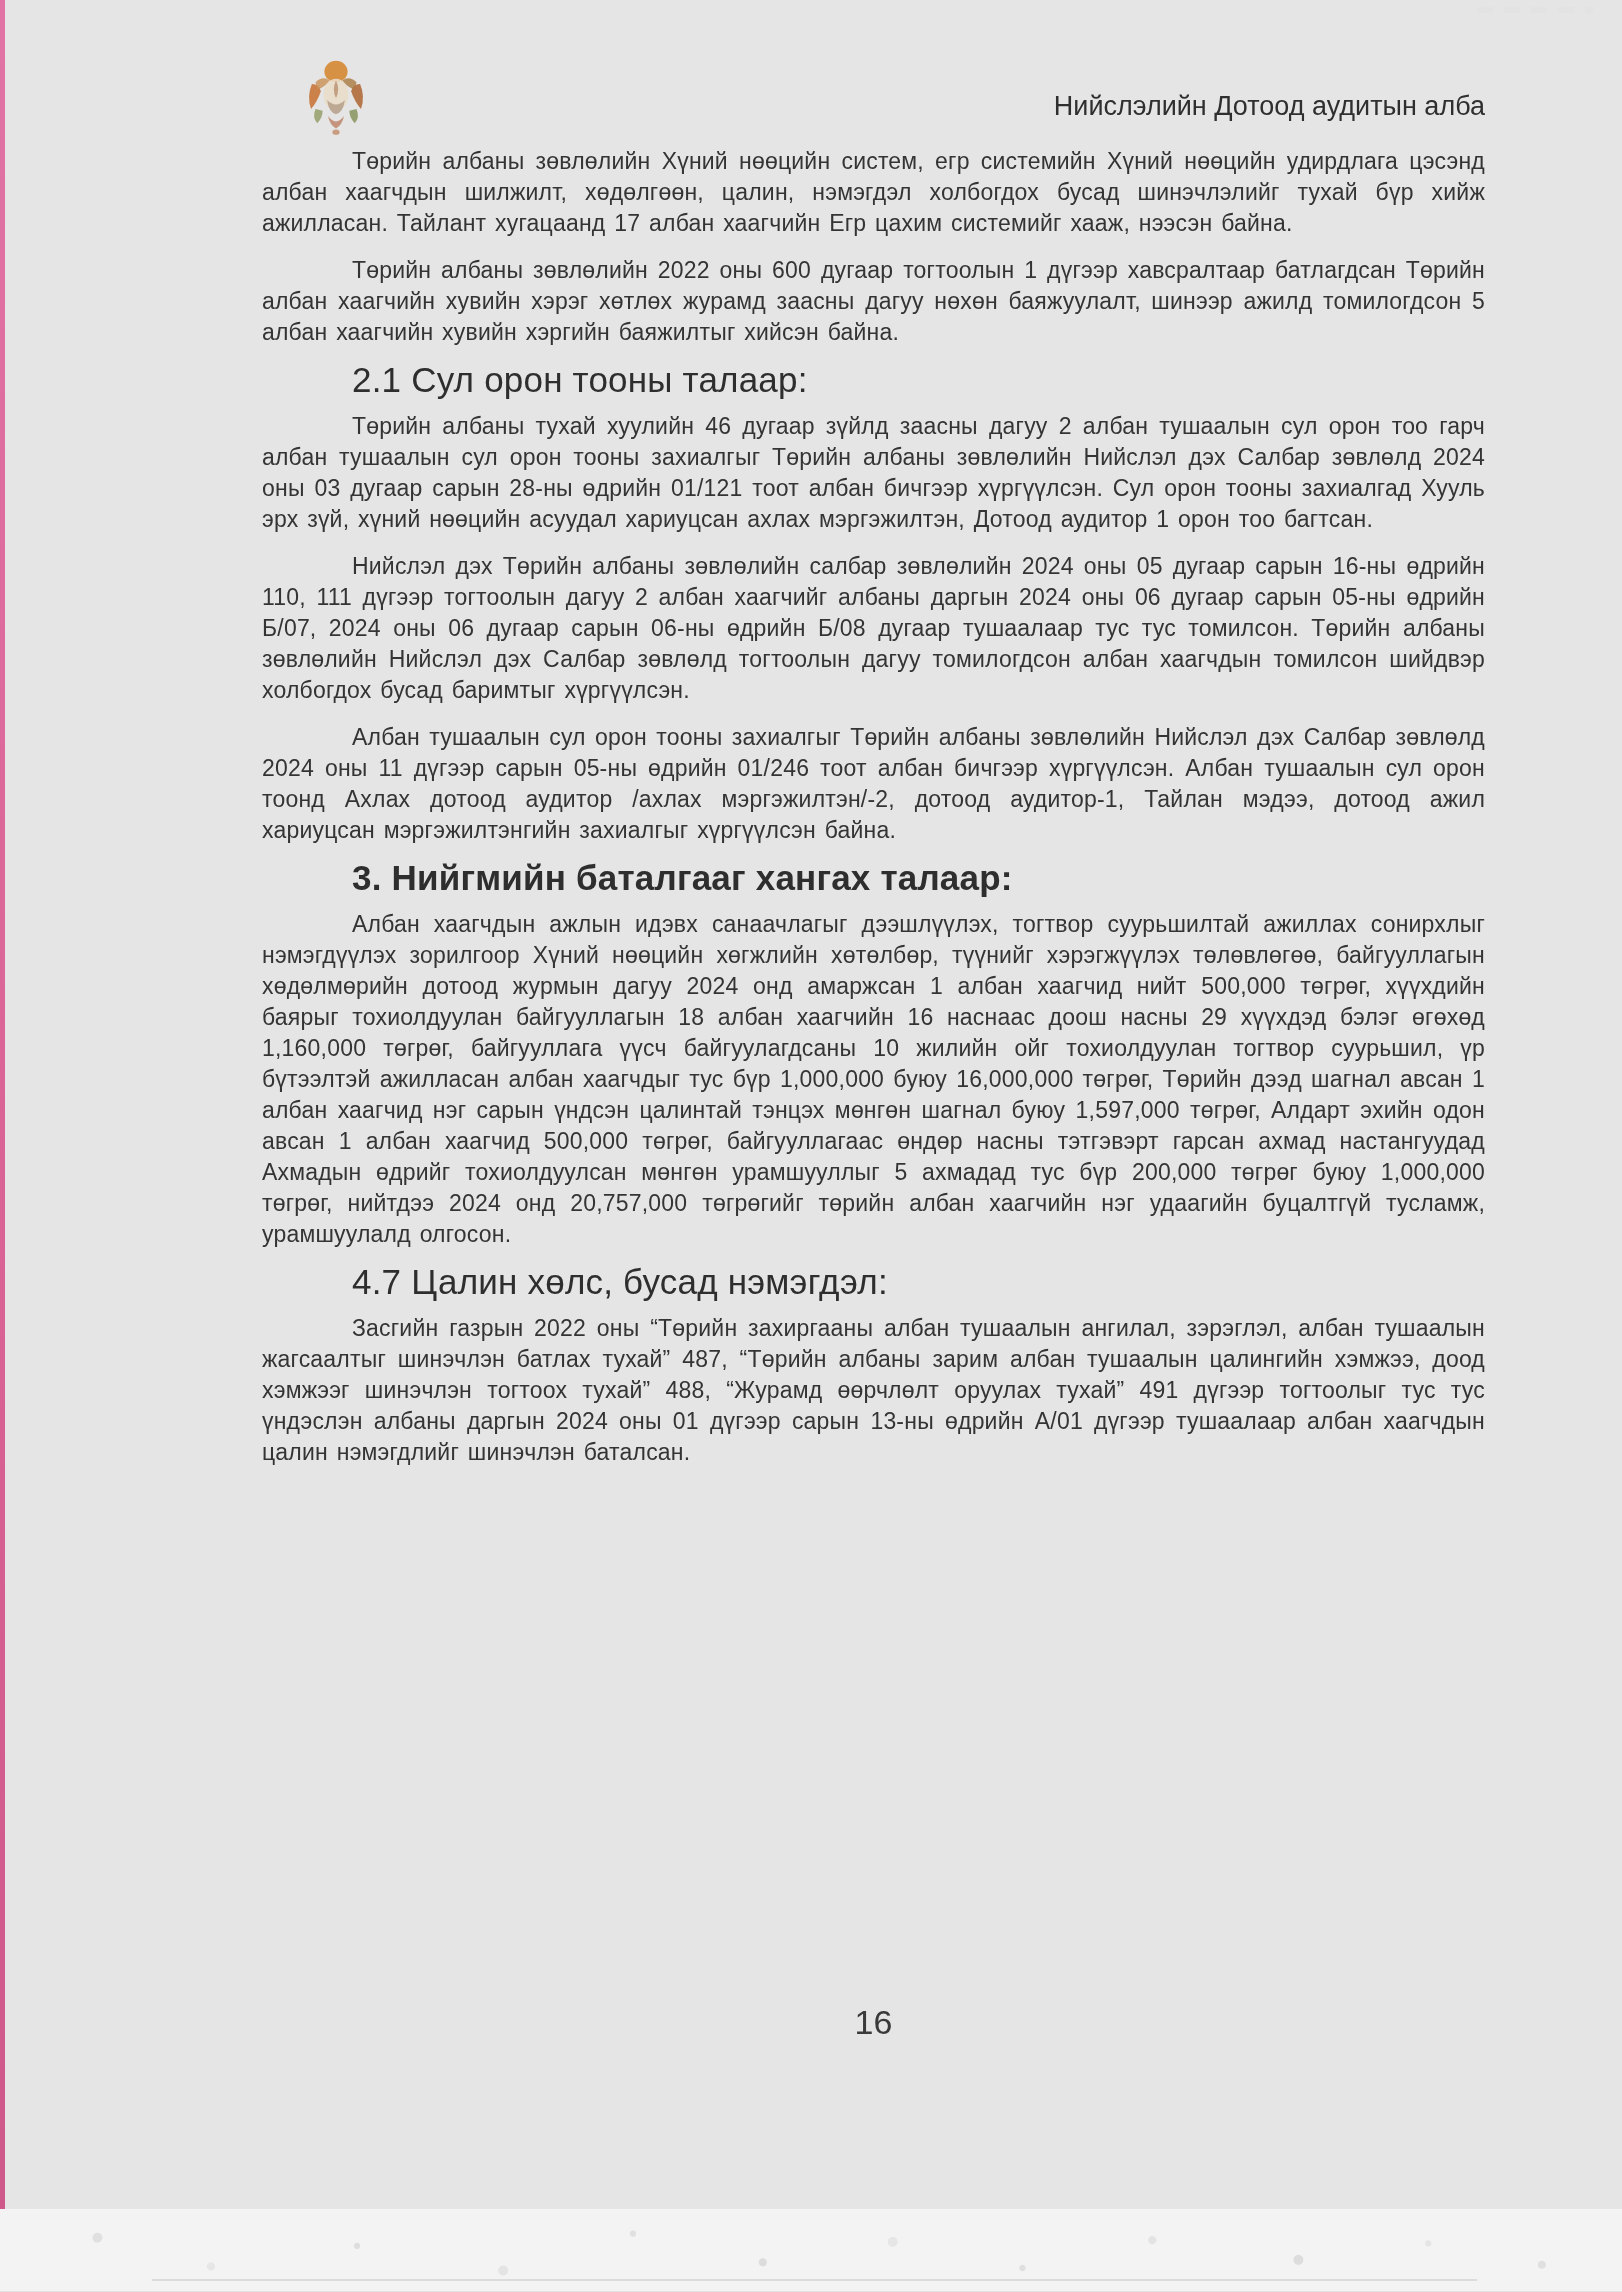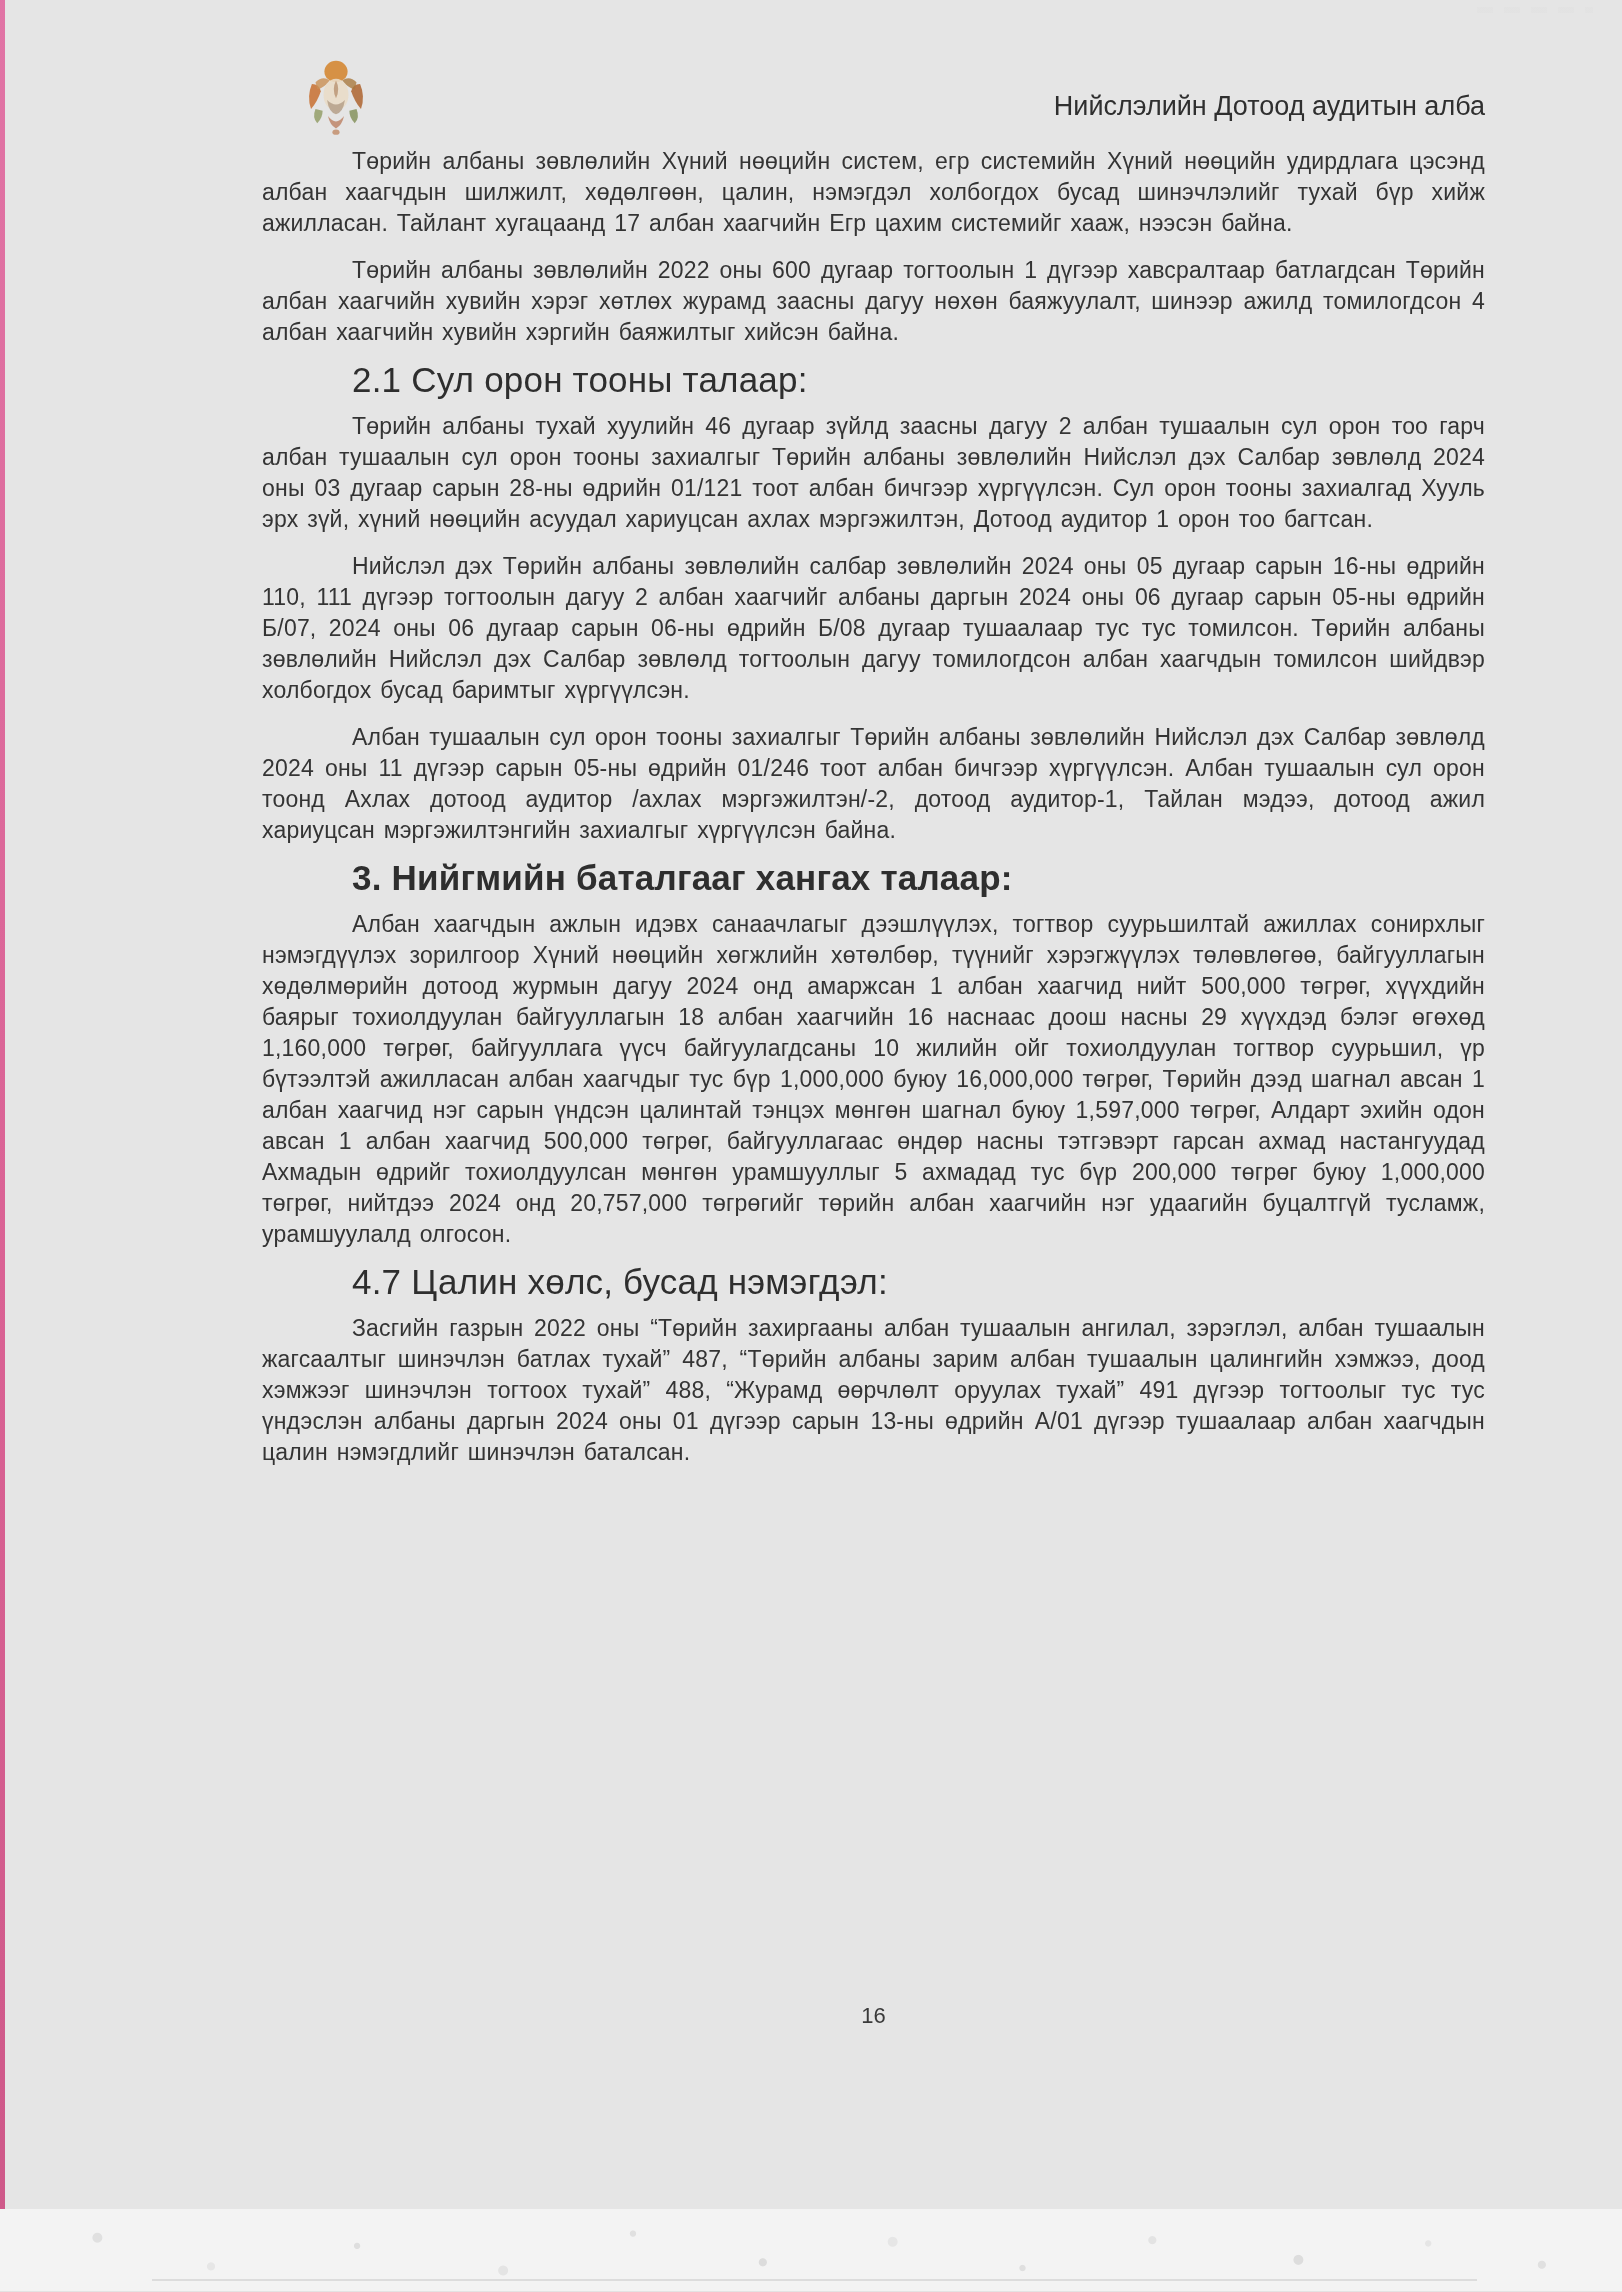--- a/index.html
+++ b/index.html
@@ -93,21 +93,21 @@
     padding-left: 90px;
     letter-spacing: 0.2px;
     color: #2e2e2e;
   }
   .heading.bold { font-weight: bold; }
   .page-number {
     position: absolute;
     left: 262px; top: 2003px;
     width: 1223px;
     text-align: center;
-    font-size: 22px;
+    font-size: 34px;
     color: #3a3a3a;
   }
 </style>
 </head>
 <body>
 
 <div class="page">
 
   <div class="left-stripe"></div>
   <div class="top-smudge"></div>
@@ -127,21 +127,21 @@
       <path d="M28 66 Q37 78 46 66 Q44 76 37 80 Q30 76 28 66 Z" fill="#bb7f62" opacity="0.8"></path>
       <ellipse cx="37" cy="84" rx="4" ry="3" fill="#c08a65" opacity="0.8"></ellipse>
     </svg>
   </div>
 
   <div class="content">
     <p class="org-name">Нийслэлийн Дотоод аудитын алба</p>
 
     <p class="para">Төрийн албаны зөвлөлийн Хүний нөөцийн систем, егр системийн Хүний нөөцийн удирдлага цэсэнд албан хаагчдын шилжилт, хөдөлгөөн, цалин, нэмэгдэл холбогдох бусад шинэчлэлийг тухай бүр хийж ажилласан. Тайлант хугацаанд 17 албан хаагчийн Егр цахим системийг хааж, нээсэн байна.</p>
 
-    <p class="para">Төрийн албаны зөвлөлийн 2022 оны 600 дугаар тогтоолын 1 дүгээр хавсралтаар батлагдсан Төрийн албан хаагчийн хувийн хэрэг хөтлөх журамд заасны дагуу нөхөн баяжуулалт, шинээр ажилд томилогдсон 4 албан хаагчийн хувийн хэргийн баяжилтыг хийсэн байна.</p>
+    <p class="para">Төрийн албаны зөвлөлийн 2022 оны 600 дугаар тогтоолын 1 дүгээр хавсралтаар батлагдсан Төрийн албан хаагчийн хувийн хэрэг хөтлөх журамд заасны дагуу нөхөн баяжуулалт, шинээр ажилд томилогдсон 5 албан хаагчийн хувийн хэргийн баяжилтыг хийсэн байна.</p>
 
     <p class="heading">2.1 Сул орон тооны талаар:</p>
 
     <p class="para">Төрийн албаны тухай хуулийн 46 дугаар зүйлд заасны дагуу 2 албан тушаалын сул орон тоо гарч албан тушаалын сул орон тооны захиалгыг Төрийн албаны зөвлөлийн Нийслэл дэх Салбар зөвлөлд 2024 оны 03 дугаар сарын 28-ны өдрийн 01/121 тоот албан бичгээр хүргүүлсэн. Сул орон тооны захиалгад Хууль эрх зүй, хүний нөөцийн асуудал хариуцсан ахлах мэргэжилтэн, Дотоод аудитор 1 орон тоо багтсан.</p>
 
     <p class="para">Нийслэл дэх Төрийн албаны зөвлөлийн салбар зөвлөлийн 2024 оны 05 дугаар сарын 16-ны өдрийн 110, 111 дүгээр тогтоолын дагуу 2 албан хаагчийг албаны даргын 2024 оны 06 дугаар сарын 05-ны өдрийн Б/07, 2024 оны 06 дугаар сарын 06-ны өдрийн Б/08 дугаар тушаалаар тус тус томилсон. Төрийн албаны зөвлөлийн Нийслэл дэх Салбар зөвлөлд тогтоолын дагуу томилогдсон албан хаагчдын томилсон шийдвэр холбогдох бусад баримтыг хүргүүлсэн.</p>
 
     <p class="para">Албан тушаалын сул орон тооны захиалгыг Төрийн албаны зөвлөлийн Нийслэл дэх Салбар зөвлөлд 2024 оны 11 дүгээр сарын 05-ны өдрийн 01/246 тоот албан бичгээр хүргүүлсэн. Албан тушаалын сул орон тоонд Ахлах дотоод аудитор /ахлах мэргэжилтэн/-2, дотоод аудитор-1, Тайлан мэдээ, дотоод ажил хариуцсан мэргэжилтэнгийн захиалгыг хүргүүлсэн байна.</p>
 
     <p class="heading bold">3. Нийгмийн баталгааг хангах талаар:</p>

